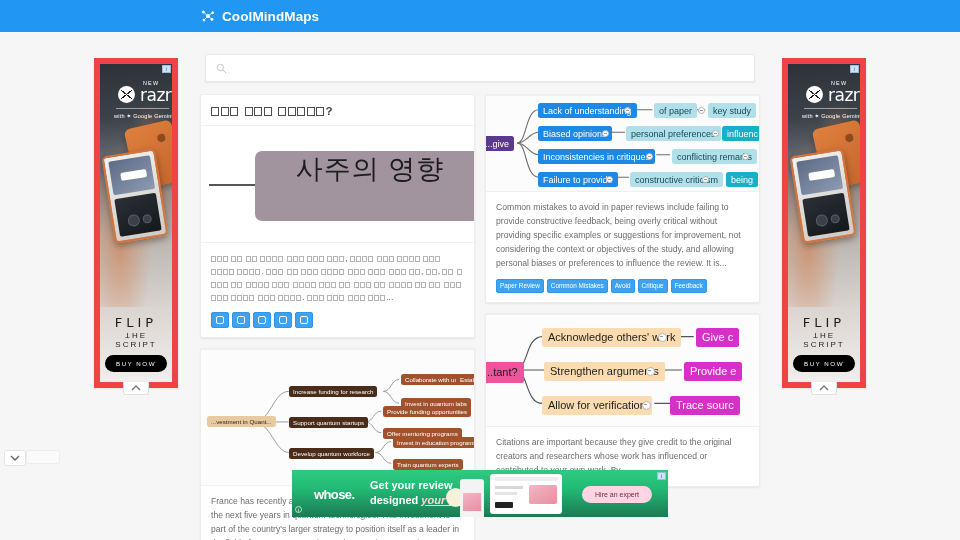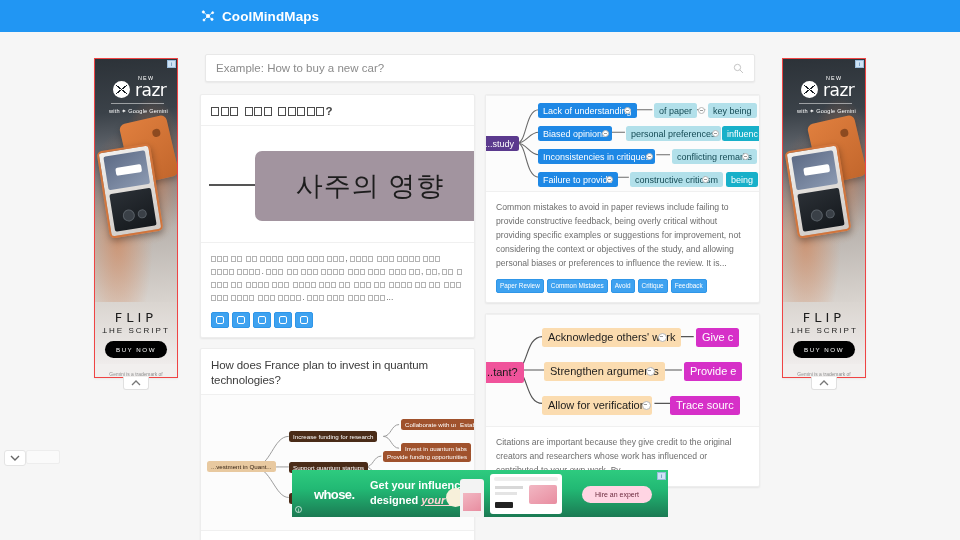--- a/index.html
+++ b/index.html
@@ -111,21 +111,21 @@
     border: 1px solid #2f96e8;
     white-space: nowrap;
   }
   .tag.blank { padding: 3px 4px; }
 
   
   .ad-rail {
     position: absolute; top: 26px;
     width: 84px;
     background: #f3f3f3;
-    border: 1px solid #ef4444;
+    border: 6px solid #ef4444;
     box-shadow: 0 1px 2px rgba(0,0,0,.06);
   }
   .ad-rail.left { left: 94px; }
   .ad-rail.right { left: 782px; }
   .ad-inner { position: relative; width: 100%; height: 318px; overflow: hidden; }
   .ad-choice {
     position: absolute; right: 1px; top: 1px;
     width: 9px; height: 8px;
     background: #cfe3f5;
     border: 1px solid #9bbcdc;
@@ -307,21 +307,21 @@
   }
 
   
   .kr-map { height: 118px; background: #fff; position: relative; }
   .kr-line { position: absolute; left: 8px; top: 58px; width: 48px; height: 2px; background: #555; }
   .kr-node {
     position: absolute; left: 54px; top: 25px;
     width: 230px; height: 70px;
     background: #a2949f;
     border-radius: 7px;
-    display: flex; align-items: center; justify-content: center;
+    display: flex; justify-content: center;
     overflow: hidden;
   }
   .kr-node span { font-size: 27px; color: #1d1d1d; letter-spacing: 1px; filter: blur(.3px); }
 </style>
 </head>
 <body>
 
 <div class="topbar">
   <div class="brand">
     <svg class="brand-icon" viewBox="0 0 24 24">
@@ -337,21 +337,20 @@
         <circle cx="18" cy="17" r="1.7"></circle>
       </g>
     </svg>
     <span class="brand-name">CoolMindMaps</span>
   </div>
 </div>
 
 <div class="page">
 
   <div class="search-wrap">
-    <input class="search-input" placeholder="Example: How to buy a new car?" style="">
     <svg class="search-icon" viewBox="0 0 16 16">
       <circle cx="6.5" cy="6.5" r="4.6" fill="none" stroke="#777" stroke-width="1.4"></circle>
       <line x1="10" y1="10" x2="14.5" y2="14.5" stroke="#777" stroke-width="1.4"></line>
     </svg>
   </div>
 
   <div class="columns">
 
     <div class="col">
 
@@ -377,21 +376,20 @@
         <div class="tag-row">
           <span class="tag blank"><i class="tofubox tag"></i></span>
           <span class="tag blank"><i class="tofubox tag"></i></span>
           <span class="tag blank"><i class="tofubox tag"></i></span>
           <span class="tag blank"><i class="tofubox tag"></i></span>
           <span class="tag blank"><i class="tofubox tag"></i></span>
         </div>
       </div>
 
       <div class="card">
-        <div class="card-title">How does France plan to invest in quantum technologies?</div>
         <div class="map-area" style="height:137px">
           <svg class="mm" viewBox="0 0 275 137">
             <g fill="none" stroke="#9a9a9a" stroke-width="1">
               <path d="M52,73 C70,73 72,42 88,42"></path>
               <path d="M52,73 C70,73 74,73 88,73"></path>
               <path d="M52,73 C70,73 74,104 88,104"></path>
               <path d="M184,42 C192,42 192,30 200,30"></path>
               <path d="M184,42 C192,42 192,54 200,54"></path>
               <path d="M166,73 C174,73 174,62 182,62"></path>
               <path d="M166,73 C174,73 174,84 182,84"></path>
@@ -430,27 +428,27 @@
               <line x1="148" y1="14" x2="168" y2="14"></line>
               <line x1="206" y1="14" x2="222" y2="14"></line>
               <line x1="126" y1="37" x2="140" y2="37"></line>
               <line x1="222" y1="37" x2="236" y2="37"></line>
               <line x1="172" y1="60" x2="186" y2="60"></line>
               <line x1="250" y1="60" x2="268" y2="60"></line>
               <line x1="130" y1="83" x2="144" y2="83"></line>
               <line x1="226" y1="83" x2="240" y2="83"></line>
             </g>
           </svg>
-          <div class="node" style="left:-6px;top:40px;background:#5b3a8e;color:#fff">...study</div>
+          <div class="node" style="left:-6px;top:40px;background:#5b3a8e;color:#fff">...give</div>
 
           <div class="node" style="left:52px;top:7px;background:#1e88e5;color:#fff">Lack of understanding</div>
           <div class="collapse-dot" style="left:138px;top:11px"></div>
           <div class="node" style="left:168px;top:7px;background:#b2e0ea;color:#154b55">of paper</div>
           <div class="collapse-dot" style="left:212px;top:11px"></div>
-          <div class="node" style="left:222px;top:7px;background:#b2e0ea;color:#154b55">key being</div>
+          <div class="node" style="left:222px;top:7px;background:#b2e0ea;color:#154b55">key study</div>
 
           <div class="node" style="left:52px;top:30px;background:#1e88e5;color:#fff">Biased opinions</div>
           <div class="collapse-dot" style="left:116px;top:34px"></div>
           <div class="node" style="left:140px;top:30px;background:#b2e0ea;color:#154b55">personal preferences</div>
           <div class="collapse-dot" style="left:226px;top:34px"></div>
           <div class="node" style="left:236px;top:30px;background:#18b0c9;color:#fff">influenc</div>
 
           <div class="node" style="left:52px;top:53px;background:#1e88e5;color:#fff">Inconsistencies in critiques</div>
           <div class="collapse-dot" style="left:160px;top:57px"></div>
           <div class="node" style="left:186px;top:53px;background:#b2e0ea;color:#154b55">conflicting remarks</div>
@@ -581,21 +579,21 @@
   <div class="edge-handle">
     <svg width="10" height="6" viewBox="0 0 10 6">
       <polyline points="1,1 5,5 9,1" fill="none" stroke="#666" stroke-width="1.4"></polyline>
     </svg>
   </div>
   <div class="edge-panel"></div>
 
   <div class="banner">
     <div class="banner-bg2"></div>
     <div class="fiverr-logo">whose.</div>
-    <div class="banner-line1">Get your influenc</div>
+    <div class="banner-line1">Get your review</div>
     <div class="banner-line2">
       <span>designed </span><span class="banner-italic">your way</span>
     </div>
     <div class="banner-circle"></div>
     <div class="banner-phone"></div>
     <div class="banner-browser">
       <div class="bb-bar"></div>
       <div class="bb-lines"></div>
       <div class="bb-lines2"></div>
       <div class="bb-img"></div>

